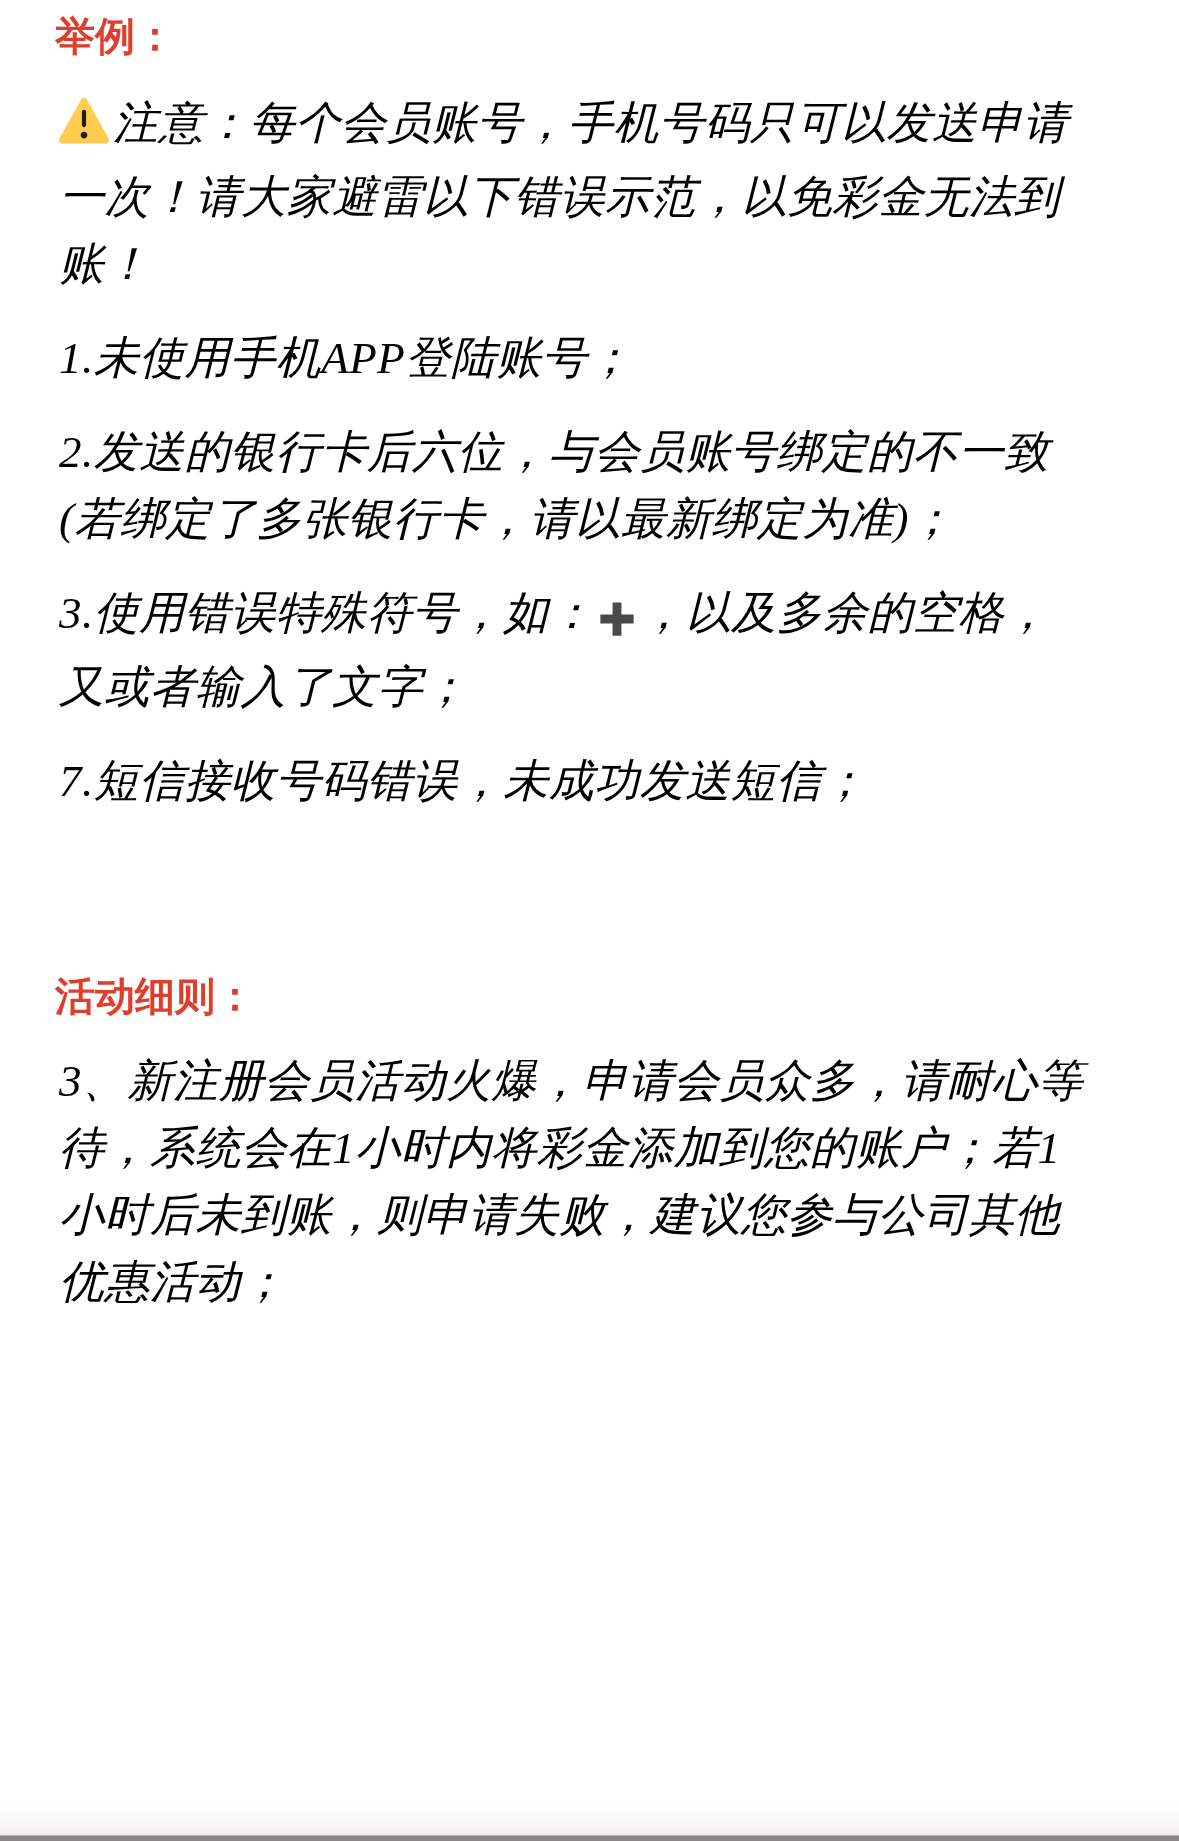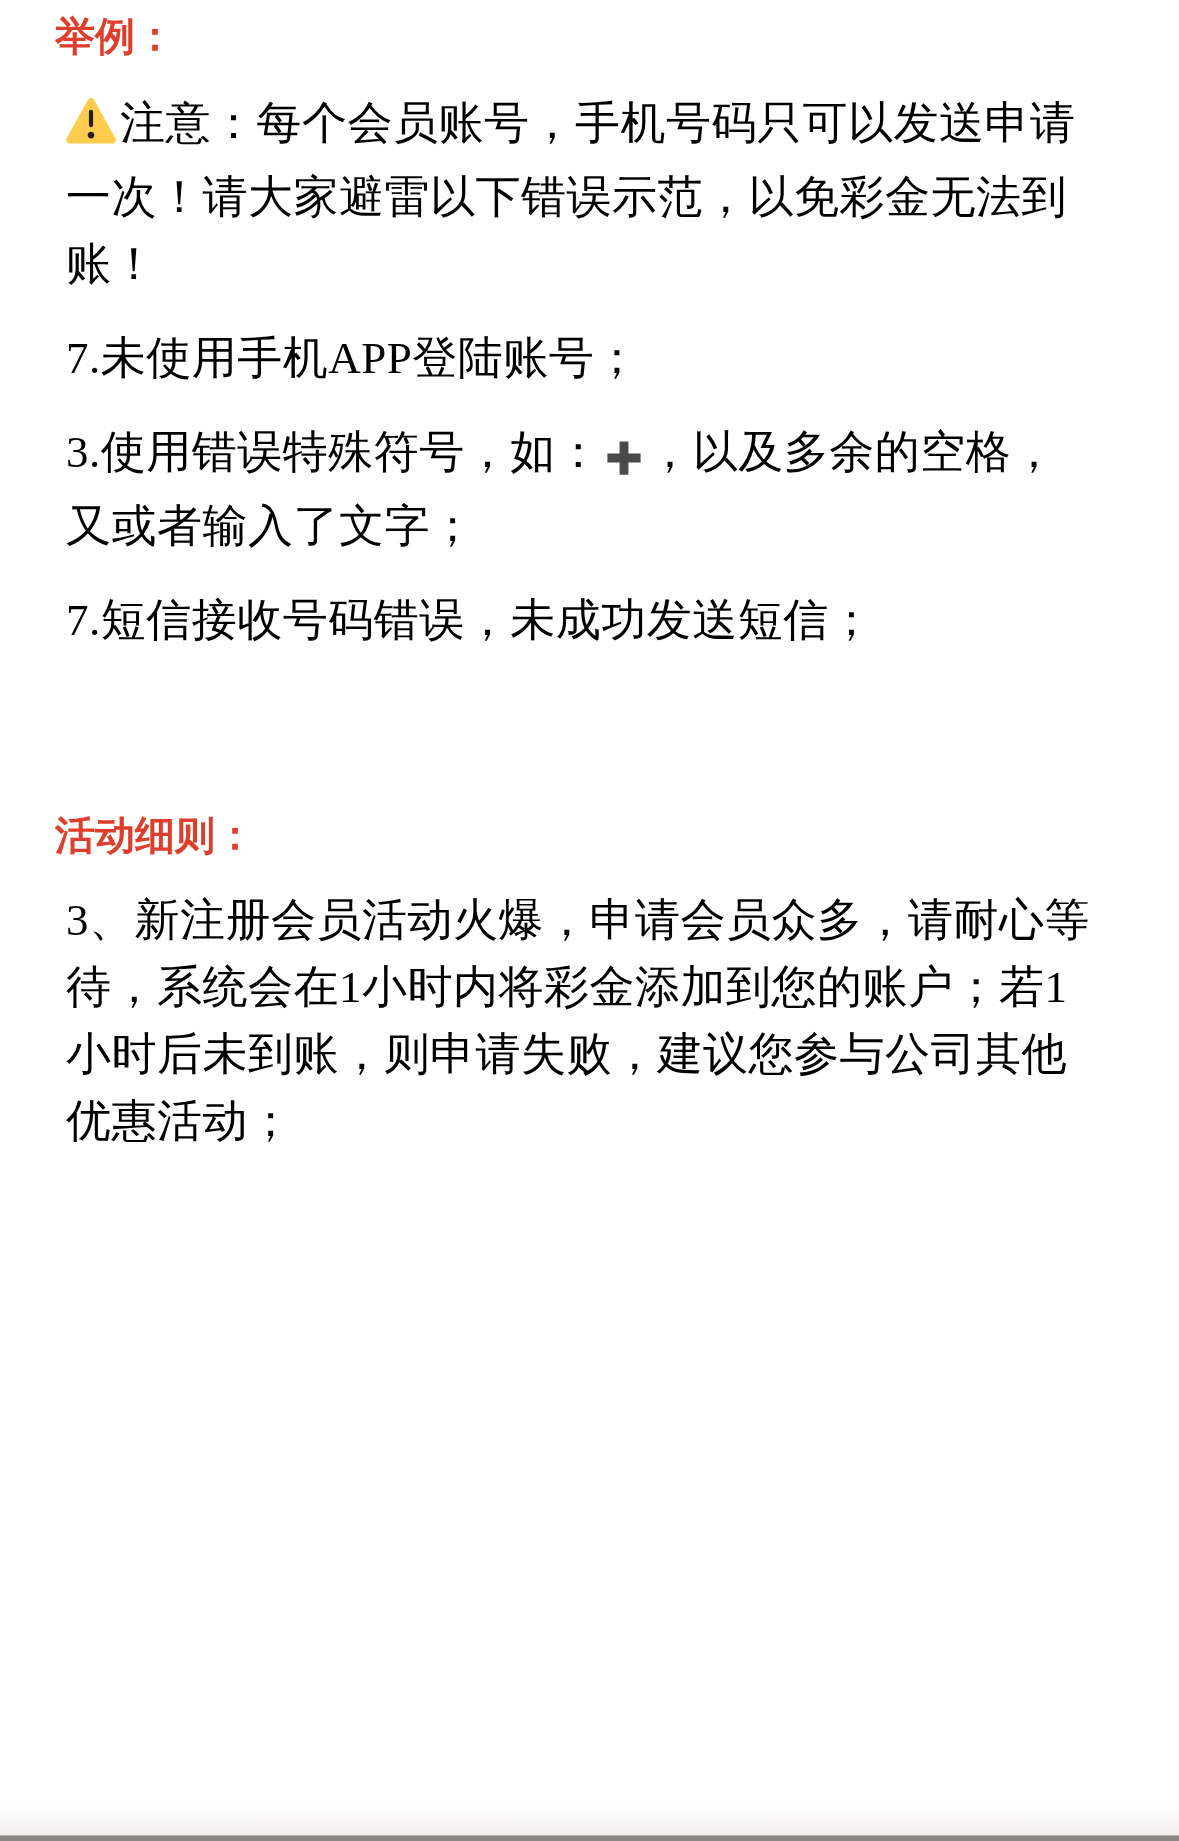--- a/index.html
+++ b/index.html
@@ -22,23 +22,24 @@
     font-family: "Liberation Sans", "DejaVu Sans", sans-serif;
     font-weight: bold;
     font-size: 40px;
     line-height: 52px;
     color: #e03e2d;
     margin: 0 0 26px 0;
   }
   .para {
     font-size: 45px;
     line-height: 67px;
-    margin: 0 0 27px 11px;
+    margin: 0 0 27px 4px;
     letter-spacing: 0.5px;
     word-break: break-all;
+    font-style: italic;
   }
   .para.warning-para { margin-top: 28px; }
   .icon-inline {
     display: inline-block;
     vertical-align: -7px;
   }
   .warning-icon-svg {
     width: 50px;
     height: 50px;
     margin-right: 4px;
@@ -82,22 +83,23 @@
 
   <p class="para warning-para">
     <span class="icon-inline">
       <svg class="warning-icon-svg" viewBox="0 0 36 36" aria-hidden="true">
         <path fill="#ffcc4d" d="M2.653 35h30.69c2.03 0 3.26-2.25 2.16-3.96L20.15 3.35c-1.02-1.59-3.28-1.59-4.3 0L.49 31.04C-.61 32.75.62 35 2.653 35z"></path>
         <path fill="#231f20" d="M15.583 28.953c0-1.333 1.083-2.417 2.417-2.417 1.333 0 2.417 1.084 2.417 2.417 0 1.334-1.084 2.417-2.417 2.417-1.334 0-2.417-1.083-2.417-2.417zm.917-16.82c0-.829.671-1.5 1.5-1.5s1.5.671 1.5 1.5v9.5c0 .829-.671 1.5-1.5 1.5s-1.5-.671-1.5-1.5v-9.5z"></path>
       </svg>
     </span><span>注意：每个会员账号，手机号码只可以发送申请一次！请大家避雷以下错误示范，以免彩金无法到账！</span>
   </p>
 
-  <p class="para">7.未使用手机APP登陆账号；</p>
+  <p class="para">1.未使用手机APP登陆账号；</p>
 
+  <p class="para">2.发送的银行卡后六位，与会员账号绑定的不一致(若绑定了多张银行卡，请以最新绑定为准)；</p>
 
   <p class="para">
     <span>3.使用错误特殊符号，如：</span><span class="icon-inline">
       <svg class="plus-icon-svg" viewBox="0 0 24 24" aria-hidden="true">
         <path fill="#4a4a4a" d="M9.2 1.5h5.6v7.7h7.7v5.6h-7.7v7.7H9.2v-7.7H1.5V9.2h7.7z"></path>
       </svg>
     </span><span>，以及多余的空格，又或者输入了文字；</span>
   </p>
 
   <p class="para">7.短信接收号码错误，未成功发送短信；</p>

